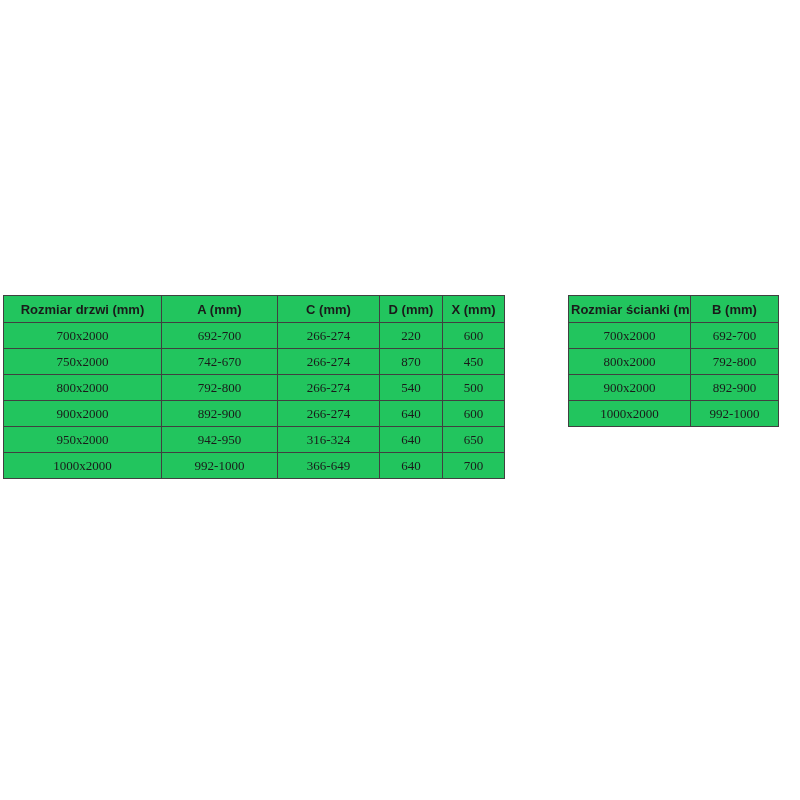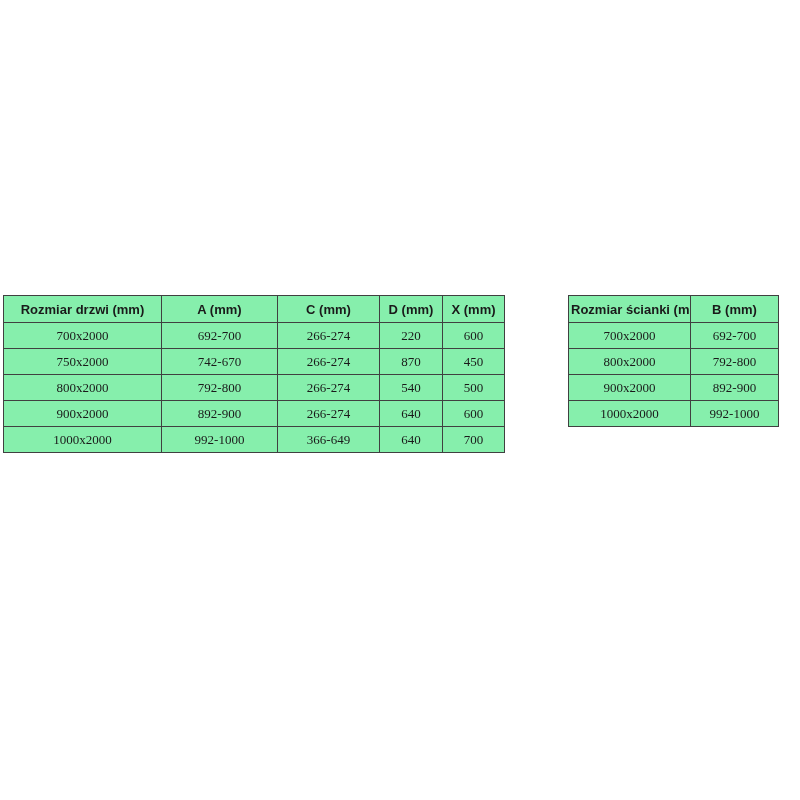--- a/index.html
+++ b/index.html
@@ -14,21 +14,21 @@
   .canvas {
     position: relative;
     width: 800px;
     height: 800px;
     background: #ffffff;
   }
   table.spec {
     position: absolute;
     border-collapse: collapse;
     table-layout: fixed;
-    background: #86efac;
+    background: #22c55e;
     color: #1a1a1a;
     font-size: 13px;
   }
   table.spec th,
   table.spec td {
     border: 1px solid #404040;
     text-align: center;
     vertical-align: middle;
     padding: 0 2px;
     white-space: nowrap;
@@ -98,20 +98,27 @@
           <td>500</td>
         </tr>
         <tr>
           <td>900x2000</td>
           <td>892-900</td>
           <td>266-274</td>
           <td>640</td>
           <td>600</td>
         </tr>
         <tr>
+          <td>950x2000</td>
+          <td>942-950</td>
+          <td>316-324</td>
+          <td>640</td>
+          <td>650</td>
+        </tr>
+        <tr>
           <td>1000x2000</td>
           <td>992-1000</td>
           <td>366-649</td>
           <td>640</td>
           <td>700</td>
         </tr>
       </tbody>
     </table>
 
   <table class="spec" id="walls-table">

